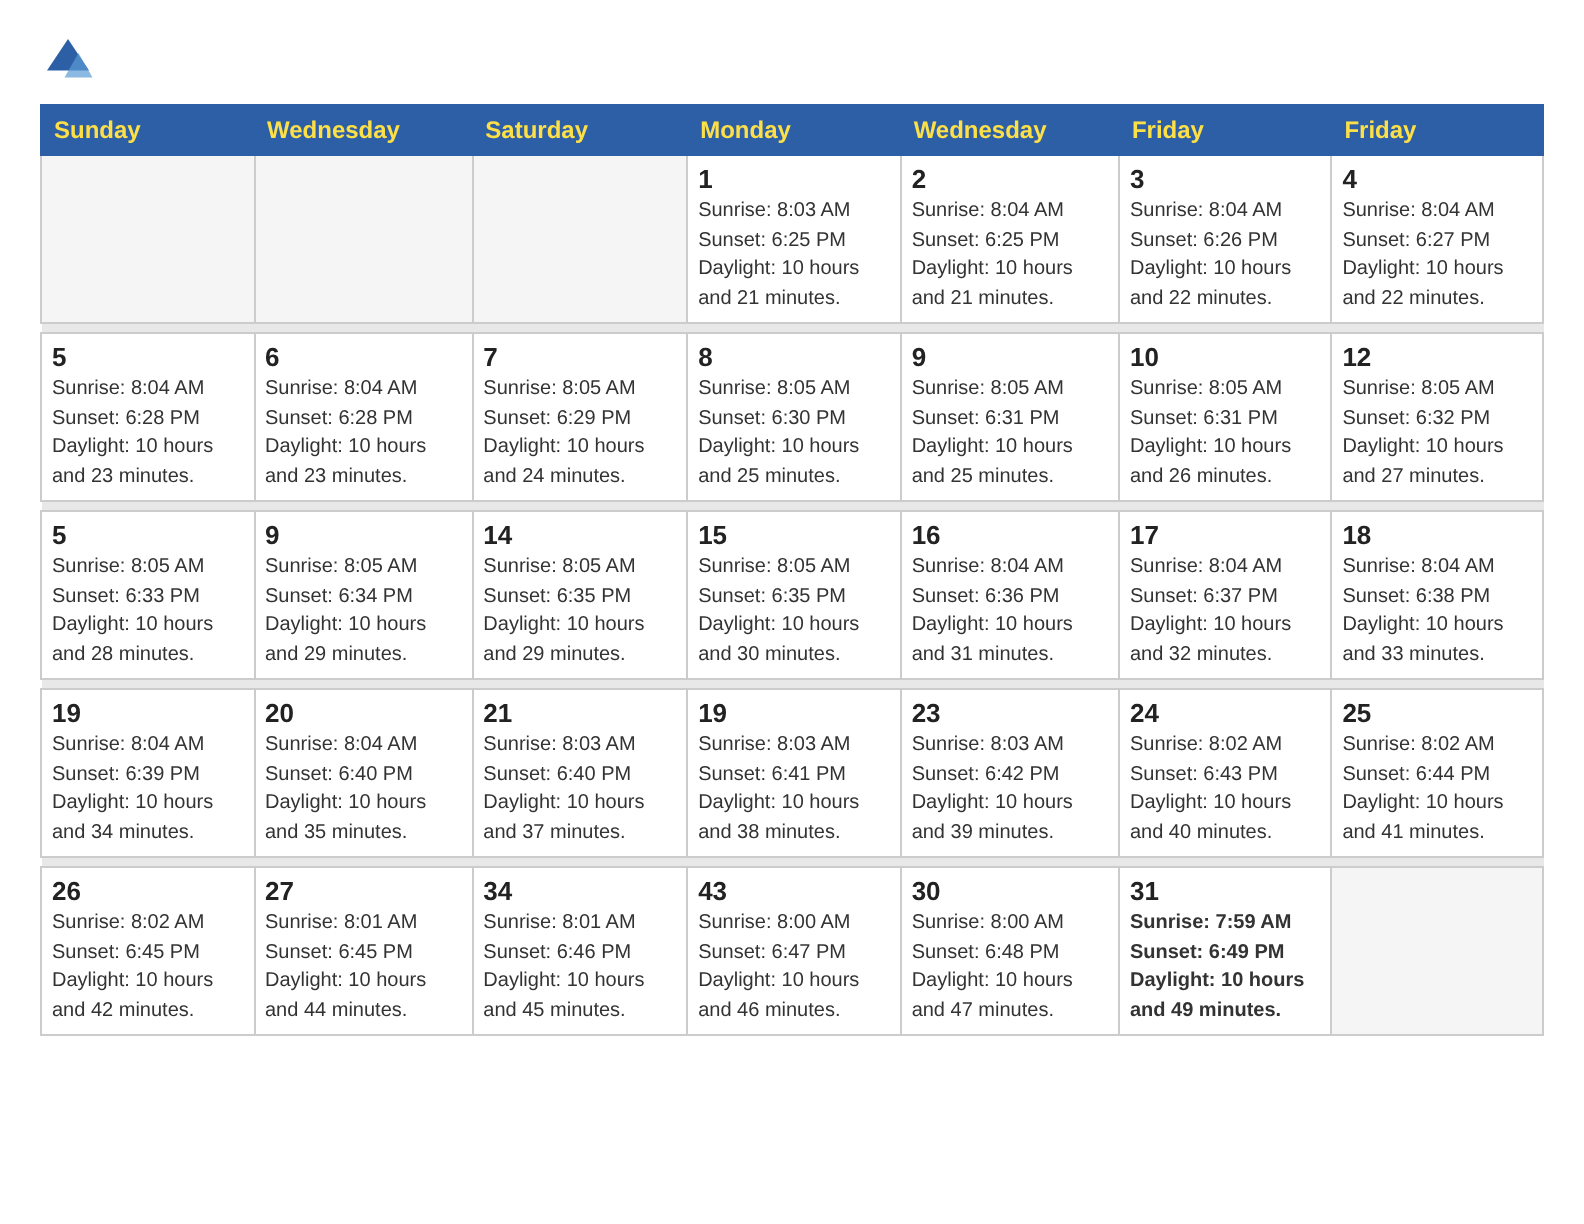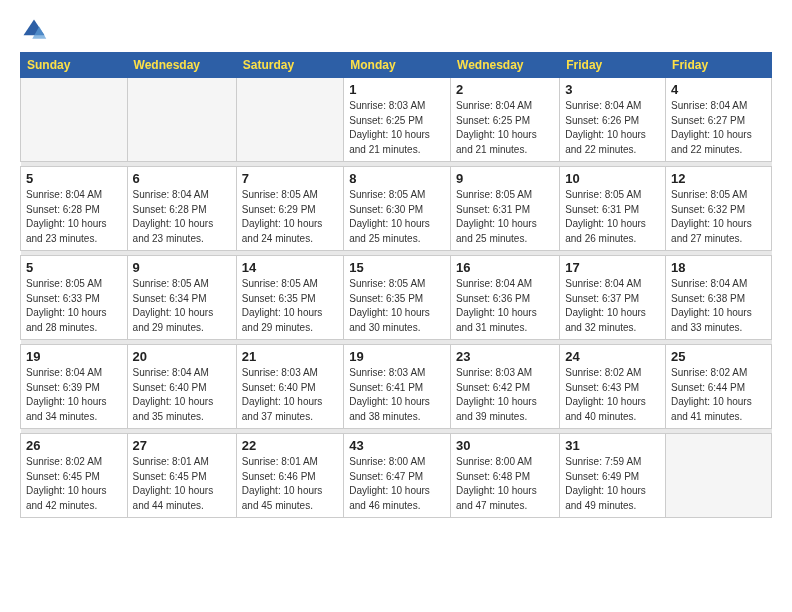--- a/index.html
+++ b/index.html
@@ -361,21 +361,21 @@
 and 42 minutes.</div>
           </td>
           <td>
             <div class="day-number">27</div>
             <div class="day-info" style="white-space: pre-line;">Sunrise: 8:01 AM
 Sunset: 6:45 PM
 Daylight: 10 hours
 and 44 minutes.</div>
           </td>
           <td>
-            <div class="day-number">22</div>
+            <div class="day-number">34</div>
             <div class="day-info" style="white-space: pre-line;">Sunrise: 8:01 AM
 Sunset: 6:46 PM
 Daylight: 10 hours
 and 45 minutes.</div>
           </td>
           <td>
             <div class="day-number">43</div>
             <div class="day-info" style="white-space: pre-line;">Sunrise: 8:00 AM
 Sunset: 6:47 PM
 Daylight: 10 hours
@@ -383,21 +383,21 @@
           </td>
           <td>
             <div class="day-number">30</div>
             <div class="day-info" style="white-space: pre-line;">Sunrise: 8:00 AM
 Sunset: 6:48 PM
 Daylight: 10 hours
 and 47 minutes.</div>
           </td>
           <td>
             <div class="day-number">31</div>
-            <div class="day-info" style="white-space: pre-line;">Sunrise: 7:59 AM
+            <div class="day-info" style="white-space: pre-line; font-weight: bold;">Sunrise: 7:59 AM
 Sunset: 6:49 PM
 Daylight: 10 hours
 and 49 minutes.</div>
           </td>
           <td class="empty"></td>
         </tr>
       </tbody>
   </table>
 </div>
 

